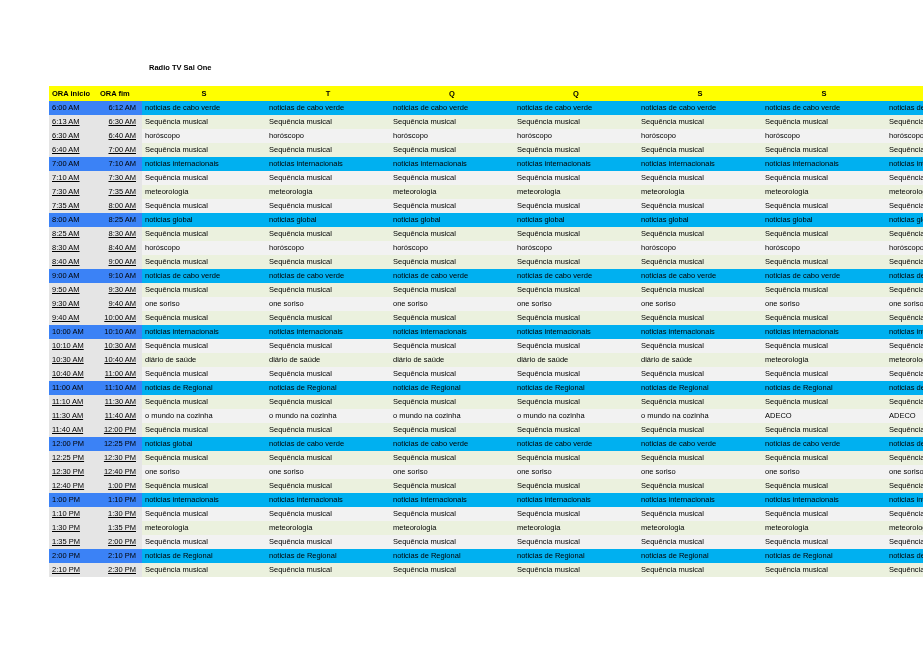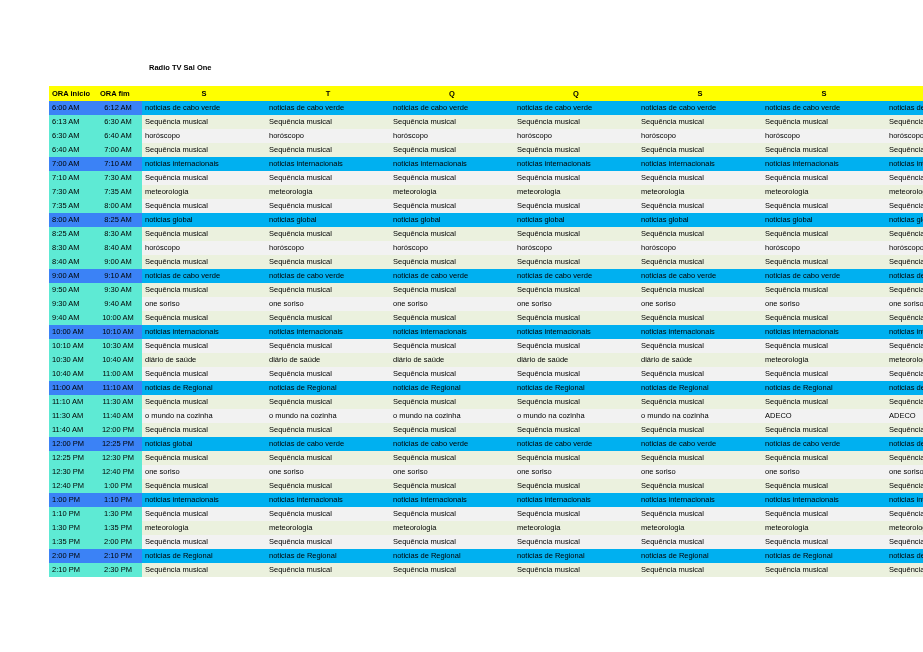--- a/index.html
+++ b/index.html
@@ -66,25 +66,25 @@
   col.c-ini { width: 48px; }
   col.c-fim { width: 45px; }
   col.c-day { width: 124px; }
 
   
   tr.r-cyan td { background: #00b0f0; }
   tr.r-green td { background: #ebf1de; }
   tr.r-grey td  { background: #f2f2f2; }
 
   
-  tr.r-green td.t, tr.r-grey td.t { background: #5eead4; }
+  tr.r-green td.t, tr.r-grey td.t { background: #e5e5e5; text-decoration: underline; }
   tr.r-cyan td.t { background: #3b82f6; }
 
   td.t { text-align: left; }
-  td.fim { text-align: center; padding-right: 6px; }
+  td.fim { text-align: right; padding-right: 6px; }
 </style>
 </head>
 <body>
 
 <div class="page">
 
   <div class="doc-title">Radio TV Sal One</div>
 
   <table class="sheet">
     <colgroup>

